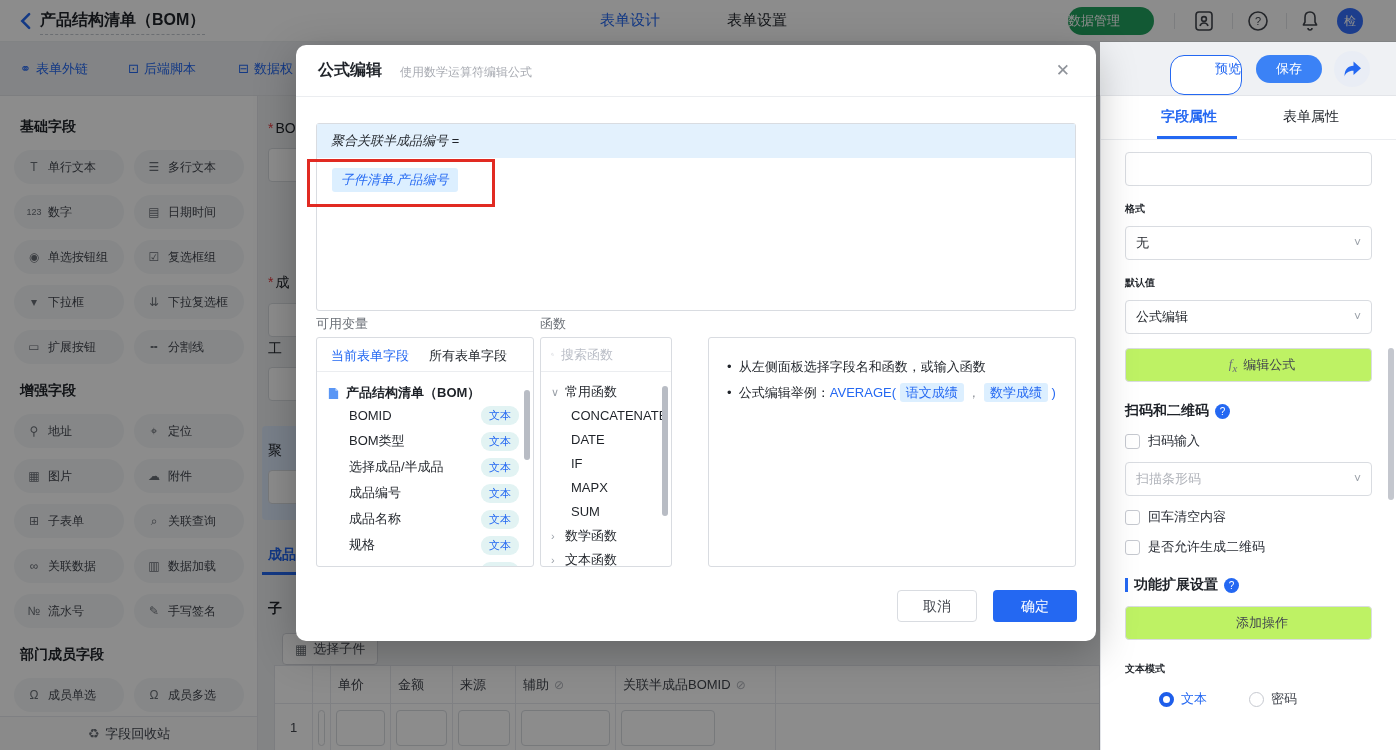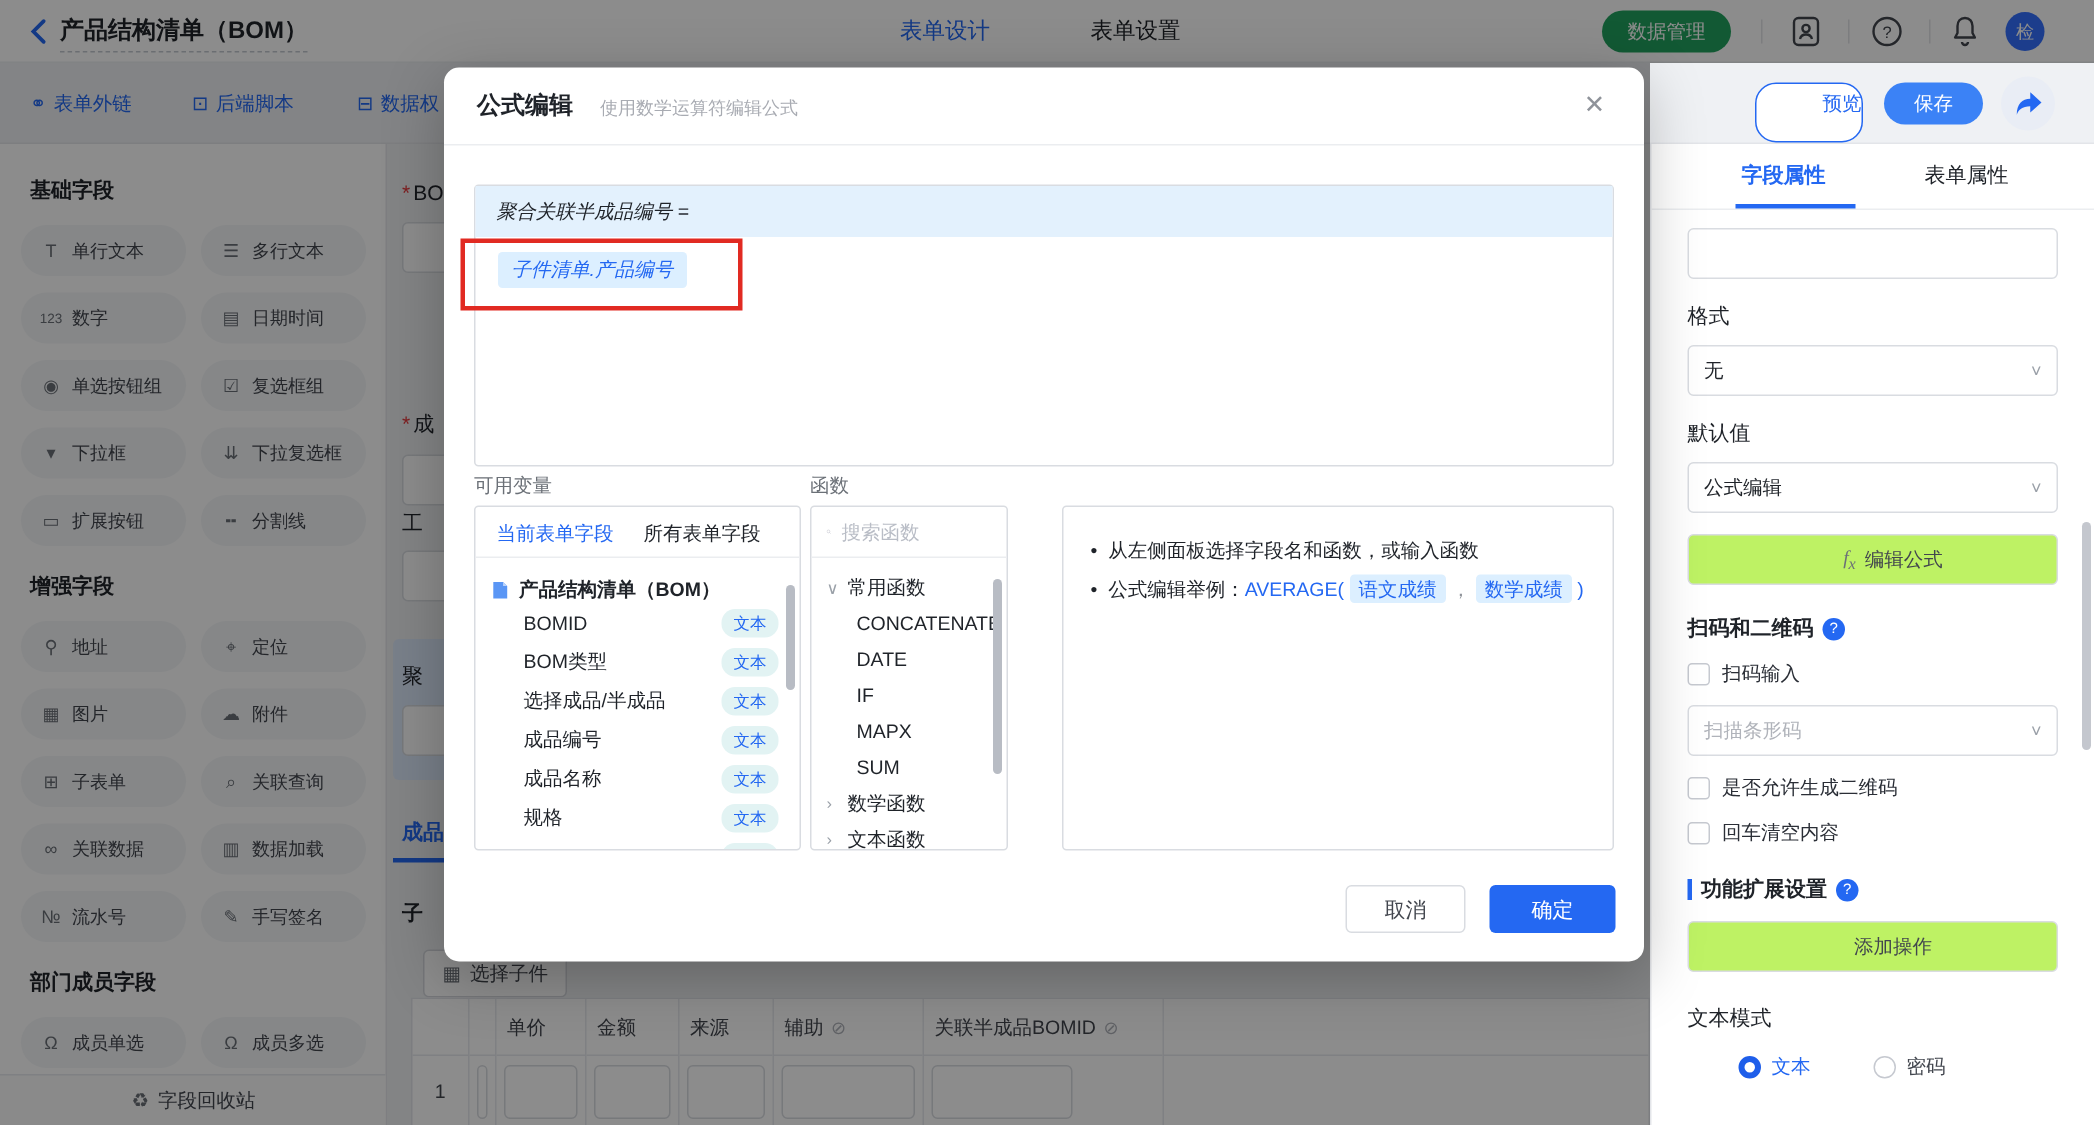--- a/index.html
+++ b/index.html
@@ -8,21 +8,21 @@
          font-family:"Liberation Sans","DejaVu Sans",sans-serif; color:#1f2329; font-size:13px; }
 
   
   .topbar { position:absolute; left:0; top:0; width:1396px; height:42px; background:#fff;
             border-bottom:1px solid #eceef1; z-index:1; }
   .back { position:absolute; left:16px; top:11px; width:20px; height:20px; cursor:pointer; }
   .page-title { position:absolute; left:40px; top:10px; font-size:16px; font-weight:600;
                 border-bottom:1px dashed #c4c8cf; padding-bottom:3px; }
   .top-tab { position:absolute; top:11px; font-size:15px; }
   .btn-green { position:absolute; left:1068px; top:7px; width:86px; height:28px; border-radius:14px;
-               color:#fff; font-size:13px; text-align:center; line-height:28px; cursor:pointer; }
+               color:#fff; font-size:13px; line-height:28px; cursor:pointer; }
   .top-divider { position:absolute; top:13px; width:1px; height:16px; background:#e2e4e8; }
   .top-ic { position:absolute; top:9px; width:24px; height:24px; }
   .avatar { position:absolute; left:1337px; top:8px; width:26px; height:26px; border-radius:50%;
             color:#fff; text-align:center; line-height:26px; font-size:12px; cursor:pointer; }
 
   
   .toolbar { position:absolute; left:0; top:42px; width:1396px; height:54px; background:#eff1f4;
              border-bottom:1px solid #e3e5e9; z-index:1; }
   .tb-item { position:absolute; top:18px; color:#2468f2; font-size:13px; cursor:pointer; white-space:nowrap; }
   .tb-item .ic { margin-right:5px; font-size:13px; }
@@ -70,21 +70,21 @@
             font-size:13px; color:#42464e; }
 
   
   .rpanel { position:absolute; left:1100px; top:96px; width:296px; height:654px; background:#fff;
             border-left:1px solid #e3e5e9; z-index:6; }
   .rp-tabs { height:44px; border-bottom:1px solid #ebedf0; position:relative; }
   .rp-tab { position:absolute; top:12px; font-size:14px; cursor:pointer; }
   .rp-underline { position:absolute; left:56px; bottom:0; width:80px; height:3px; background:#2468f2; }
   .rp-body { padding:12px 24px 0 24px; }
   .rp-input { height:34px; border:1px solid #d9dce1; border-radius:4px; background:#fff; }
-  .rp-label { font-size:14px; font-weight:400; margin:16px 0 10px 0; }
+  .rp-label { font-size:10px; font-weight:700; margin:16px 0 10px 0; }
   .rp-select { height:34px; border:1px solid #d9dce1; border-radius:4px; display:flex;
                align-items:center; justify-content:space-between; padding:0 10px; font-size:13px; cursor:pointer; }
   .rp-select .chev { color:#9aa0a8; font-size:12px; }
   .rp-btn { height:34px; border:1px solid #d9dce1; border-radius:4px; display:flex; align-items:center;
             justify-content:center; font-size:13px; color:#42464e; margin-top:14px; cursor:pointer; background:#bef264;padding-left:27px; }
   .sec-hdr { display:flex; align-items:center; font-size:14px; font-weight:700; margin:20px 0 12px 0; }
   .qbadge { width:15px; height:15px; border-radius:50%; background:#2468f2; color:#fff; font-size:10px;
             text-align:center; line-height:15px; margin-left:6px; font-weight:400; cursor:pointer; }
   .blue-bar { width:3px; height:14px; background:#2468f2; margin-right:6px; }
   .cbrow { display:flex; align-items:center; margin:12px 0; font-size:13px; color:#2a2e36; cursor:pointer; }
@@ -387,25 +387,25 @@
     <div class="cbrow">
       <span class="cb"></span>
         <span>扫码输入</span>
     </div>
     <div class="rp-select dis">
       <span>扫描条形码</span>
         <span class="chev">˅</span>
     </div>
     <div class="cbrow">
       <span class="cb"></span>
-        <span>是否允许生成二维码</span>
+        <span>回车清空内容</span>
     </div>
     <div class="cbrow">
       <span class="cb"></span>
-        <span>回车清空内容</span>
+        <span>是否允许生成二维码</span>
     </div>
     <div class="sec-hdr">
       <span class="blue-bar"></span>
       <span>功能扩展设置</span>
         <span class="qbadge">?</span>
     </div>
     <div class="rp-btn" style="margin-top:4px;">添加操作</div>
     <div class="rp-label" style="margin-top:22px;">文本模式</div>
     <div class="radio-row">
       <span class="radio on"></span>

